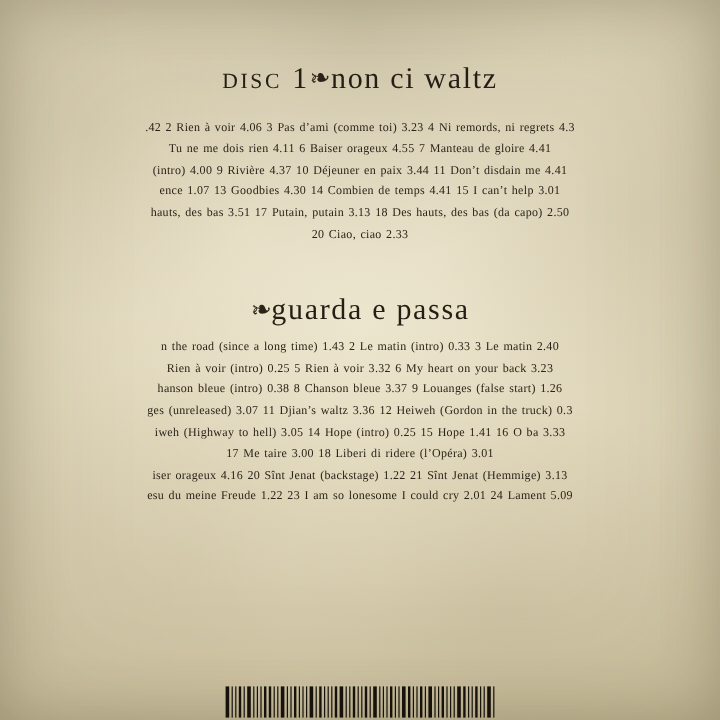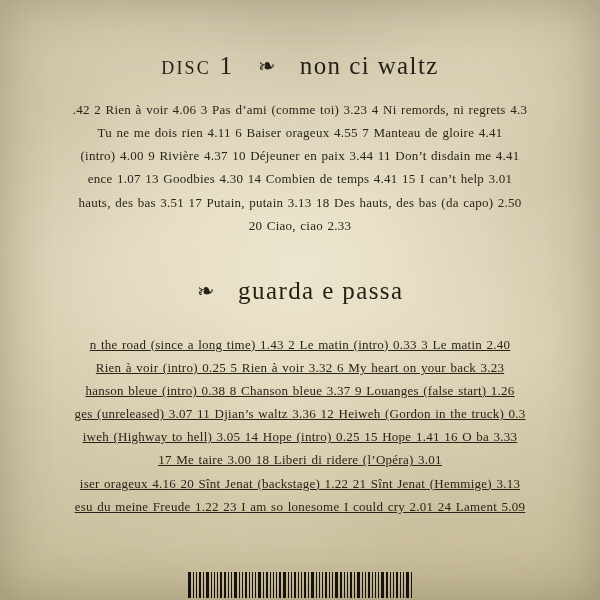--- a/index.html
+++ b/index.html
@@ -50,21 +50,21 @@
     position: relative;
     z-index: 2;
     padding: 0;
     color: #2a2318;
   }
 
   .disc-head {
     display: flex;
     align-items: baseline;
     justify-content: center;
-    gap: 24px;
+    gap: 0;
     white-space: nowrap;
   }
   .disc-label {
     font-variant: small-caps;
     font-size: 25px;
     letter-spacing: 2.2px;
     color: #241e14;
   }
   .disc-orn {
     font-size: 21px;
@@ -78,28 +78,28 @@
     color: #241e14;
   }
 
   .disc1-head { margin-top: 52px; }
   .disc2-head { margin-top: 40px; }
 
   .tracklist {
     margin-top: 16px;
     padding: 0 2px;
     text-align: center;
-    font-size: 13px;
+    font-size: 10px;
     line-height: 1.78;
     color: #2b2419;
     letter-spacing: 0.25px;
     word-spacing: 1px;
   }
   .tracklist.d1 { margin-top: 18px; }
-  .tracklist.d2 { margin-top: 28px; text-decoration: underline; }
+  .tracklist.d2 { margin-top: 8px; }
 
   .tline {
     white-space: nowrap;
     display: block;
   }
   
   .tline.bleed {
     margin-left: -22px;
     margin-right: -22px;
   }

